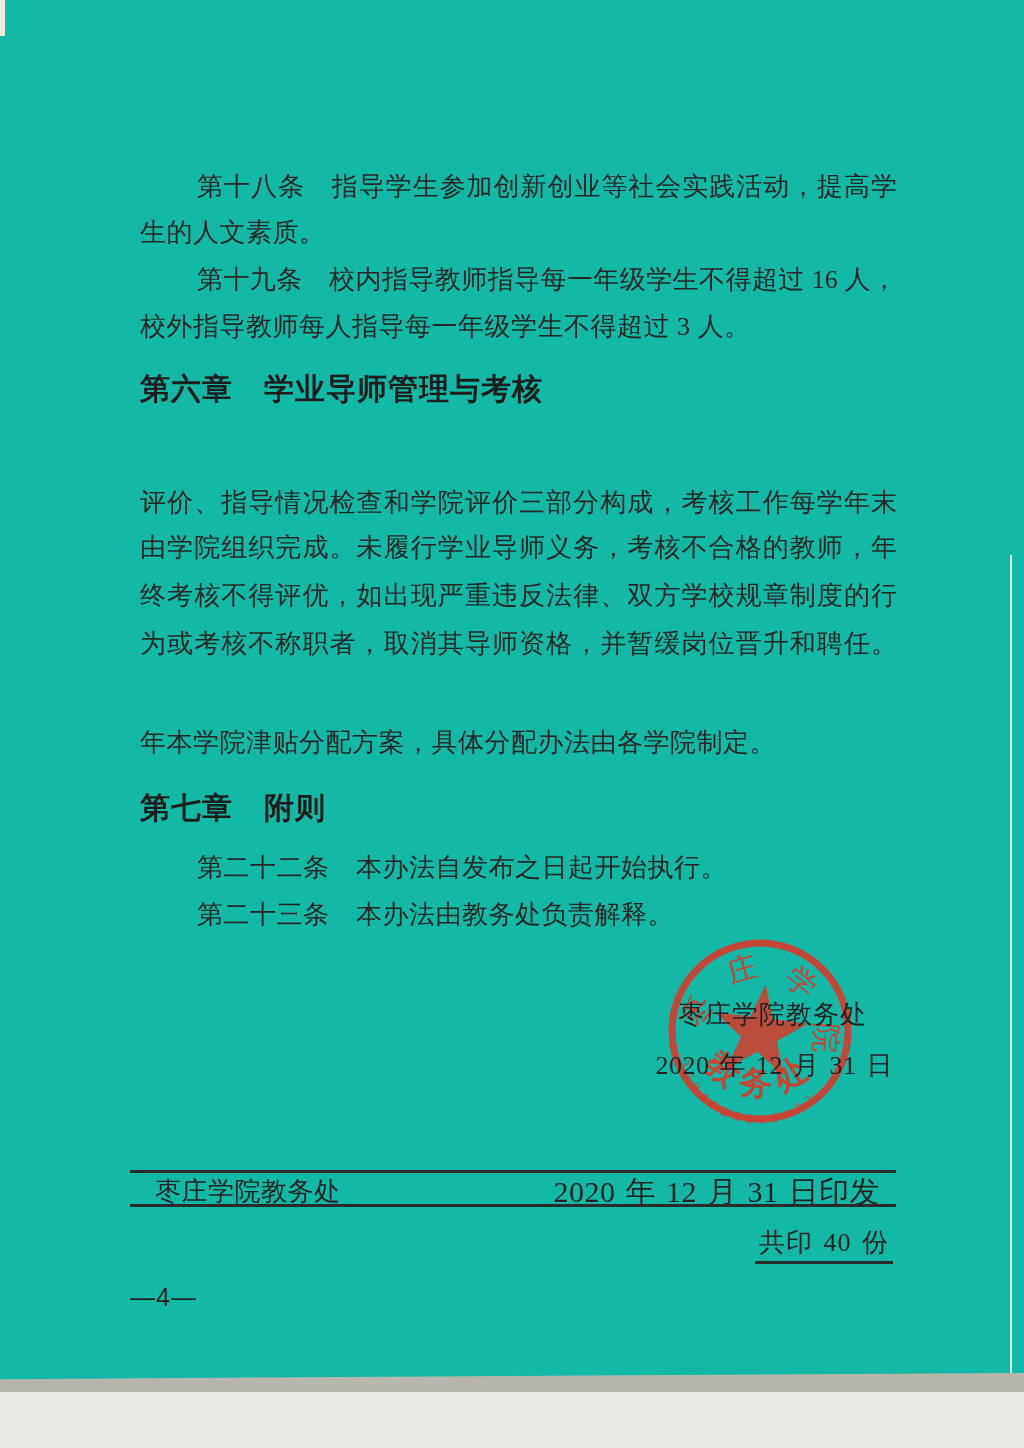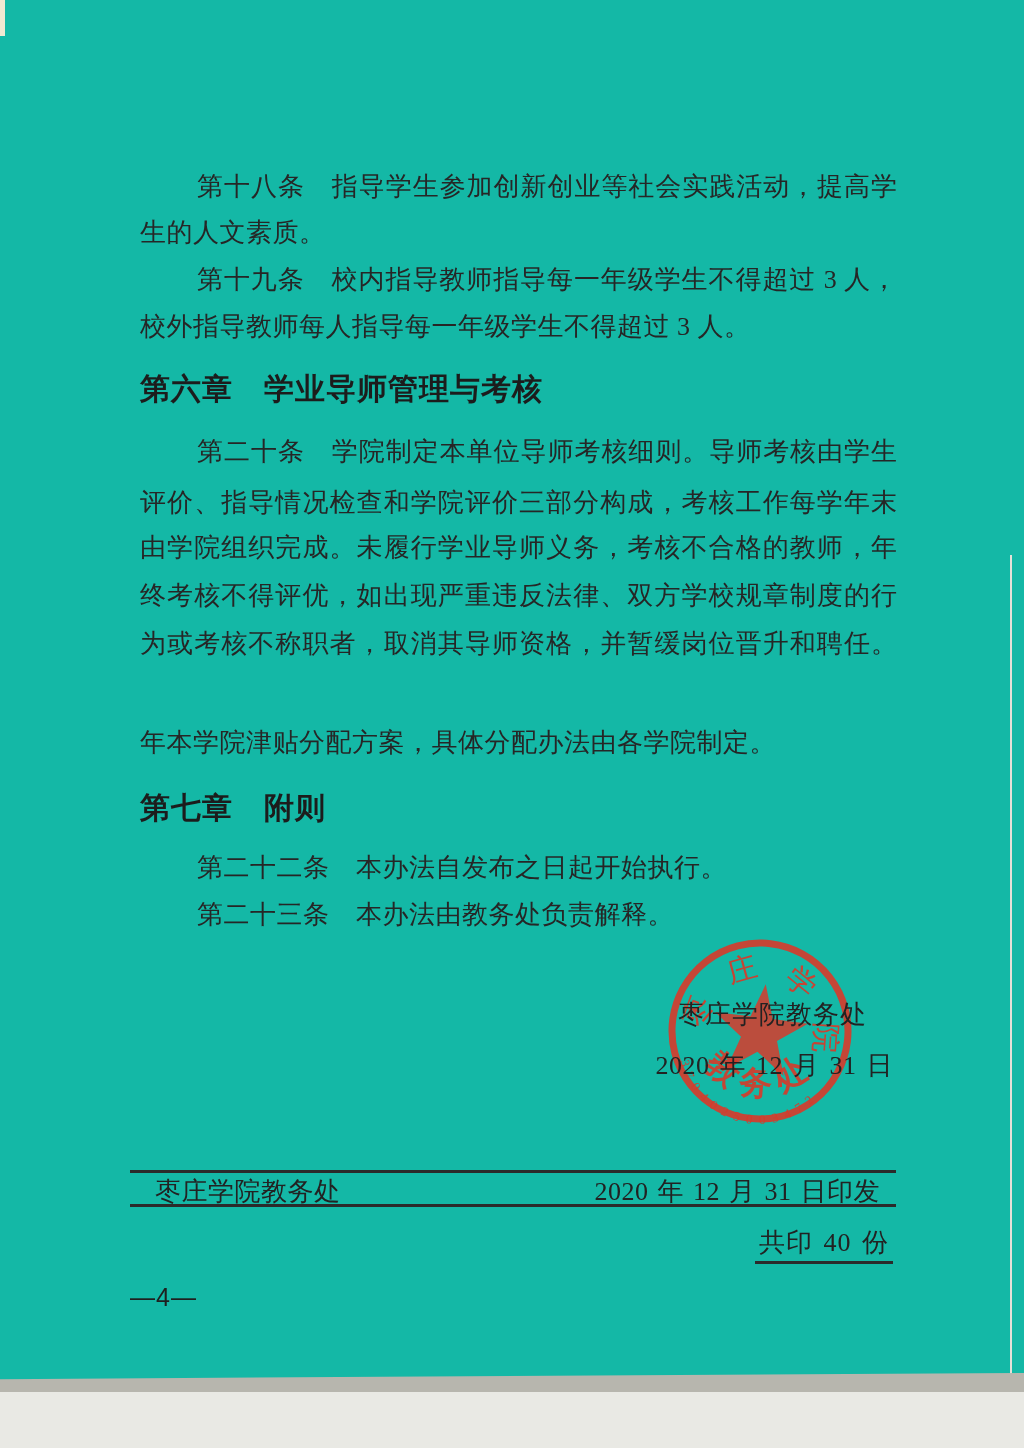--- a/index.html
+++ b/index.html
@@ -50,21 +50,21 @@
     background:#2b2b2b;
   }
   .rule-1{top:1170px;}
   .rule-2{top:1204px;}
   .footer-org{
     position:absolute;left:155px;top:1178px;
     font-size:26px;line-height:28px;letter-spacing:.5px;color:#222;
   }
   .footer-issued{
     position:absolute;right:144px;top:1178px;
-    font-size:26px;line-height:28px;letter-spacing:.5px;word-spacing:2px;color:#222;
+    font-size:30px;line-height:28px;letter-spacing:.5px;word-spacing:2px;color:#222;
   }
   .footer-copies{
     position:absolute;right:131px;top:1230px;
     font-size:26px;line-height:26px;letter-spacing:1px;word-spacing:3px;color:#222;
     padding:0 4px 5px 4px;border-bottom:3px solid #2b2b2b;
   }
   .page-number{
     position:absolute;left:130px;top:1283px;
     font-size:25px;line-height:28px;color:#1f1f1f;letter-spacing:1px;
     font-family:"Liberation Sans", sans-serif;
@@ -82,26 +82,25 @@
     position:absolute;left:0;top:0;width:5px;height:36px;background:#f1e9d2;
   }
 </style>
 </head>
 <body>
 
 <div class="page">
 
   <div class="line indent fill" style="top:164px">第十八条　指导学生参加创新创业等社会实践活动，提高学</div>
   <div class="line" style="top:210px">生的人文素质。</div>
-  <div class="line indent fill" style="top:257px">第十九条　校内指导教师指导每一年级学生不得超过 3 人，</div>
+  <div class="line indent fill" style="top:257px">第十九条　校内指导教师指导每一年级学生不得超过 16 人，</div>
   <div class="line" style="top:304px">校外指导教师每人指导每一年级学生不得超过 3 人。</div>
 
   <div class="chapter" style="top:372px">第六章　学业导师管理与考核</div>
 
-  <div class="line indent fill" style="top:429px">第二十条　学院制定本单位导师考核细则。导师考核由学生</div>
   <div class="line fill" style="top:480px">评价、指导情况检查和学院评价三部分构成，考核工作每学年末</div>
   <div class="line fill" style="top:525px">由学院组织完成。未履行学业导师义务，考核不合格的教师，年</div>
   <div class="line fill" style="top:621px">为或考核不称职者，取消其导师资格，并暂缓岗位晋升和聘任。</div>
   <div class="line fill" style="top:573px">终考核不得评优，如出现严重违反法律、双方学校规章制度的行</div>
   <div class="line" style="top:720px">年本学院津贴分配方案，具体分配办法由各学院制定。</div>
 
   <div class="chapter" style="top:791px">第七章　附则</div>
 
   <div class="line indent" style="top:845px">第二十二条　本办法自发布之日起开始执行。</div>
   <div class="line indent" style="top:892px">第二十三条　本办法由教务处负责解释。</div>

